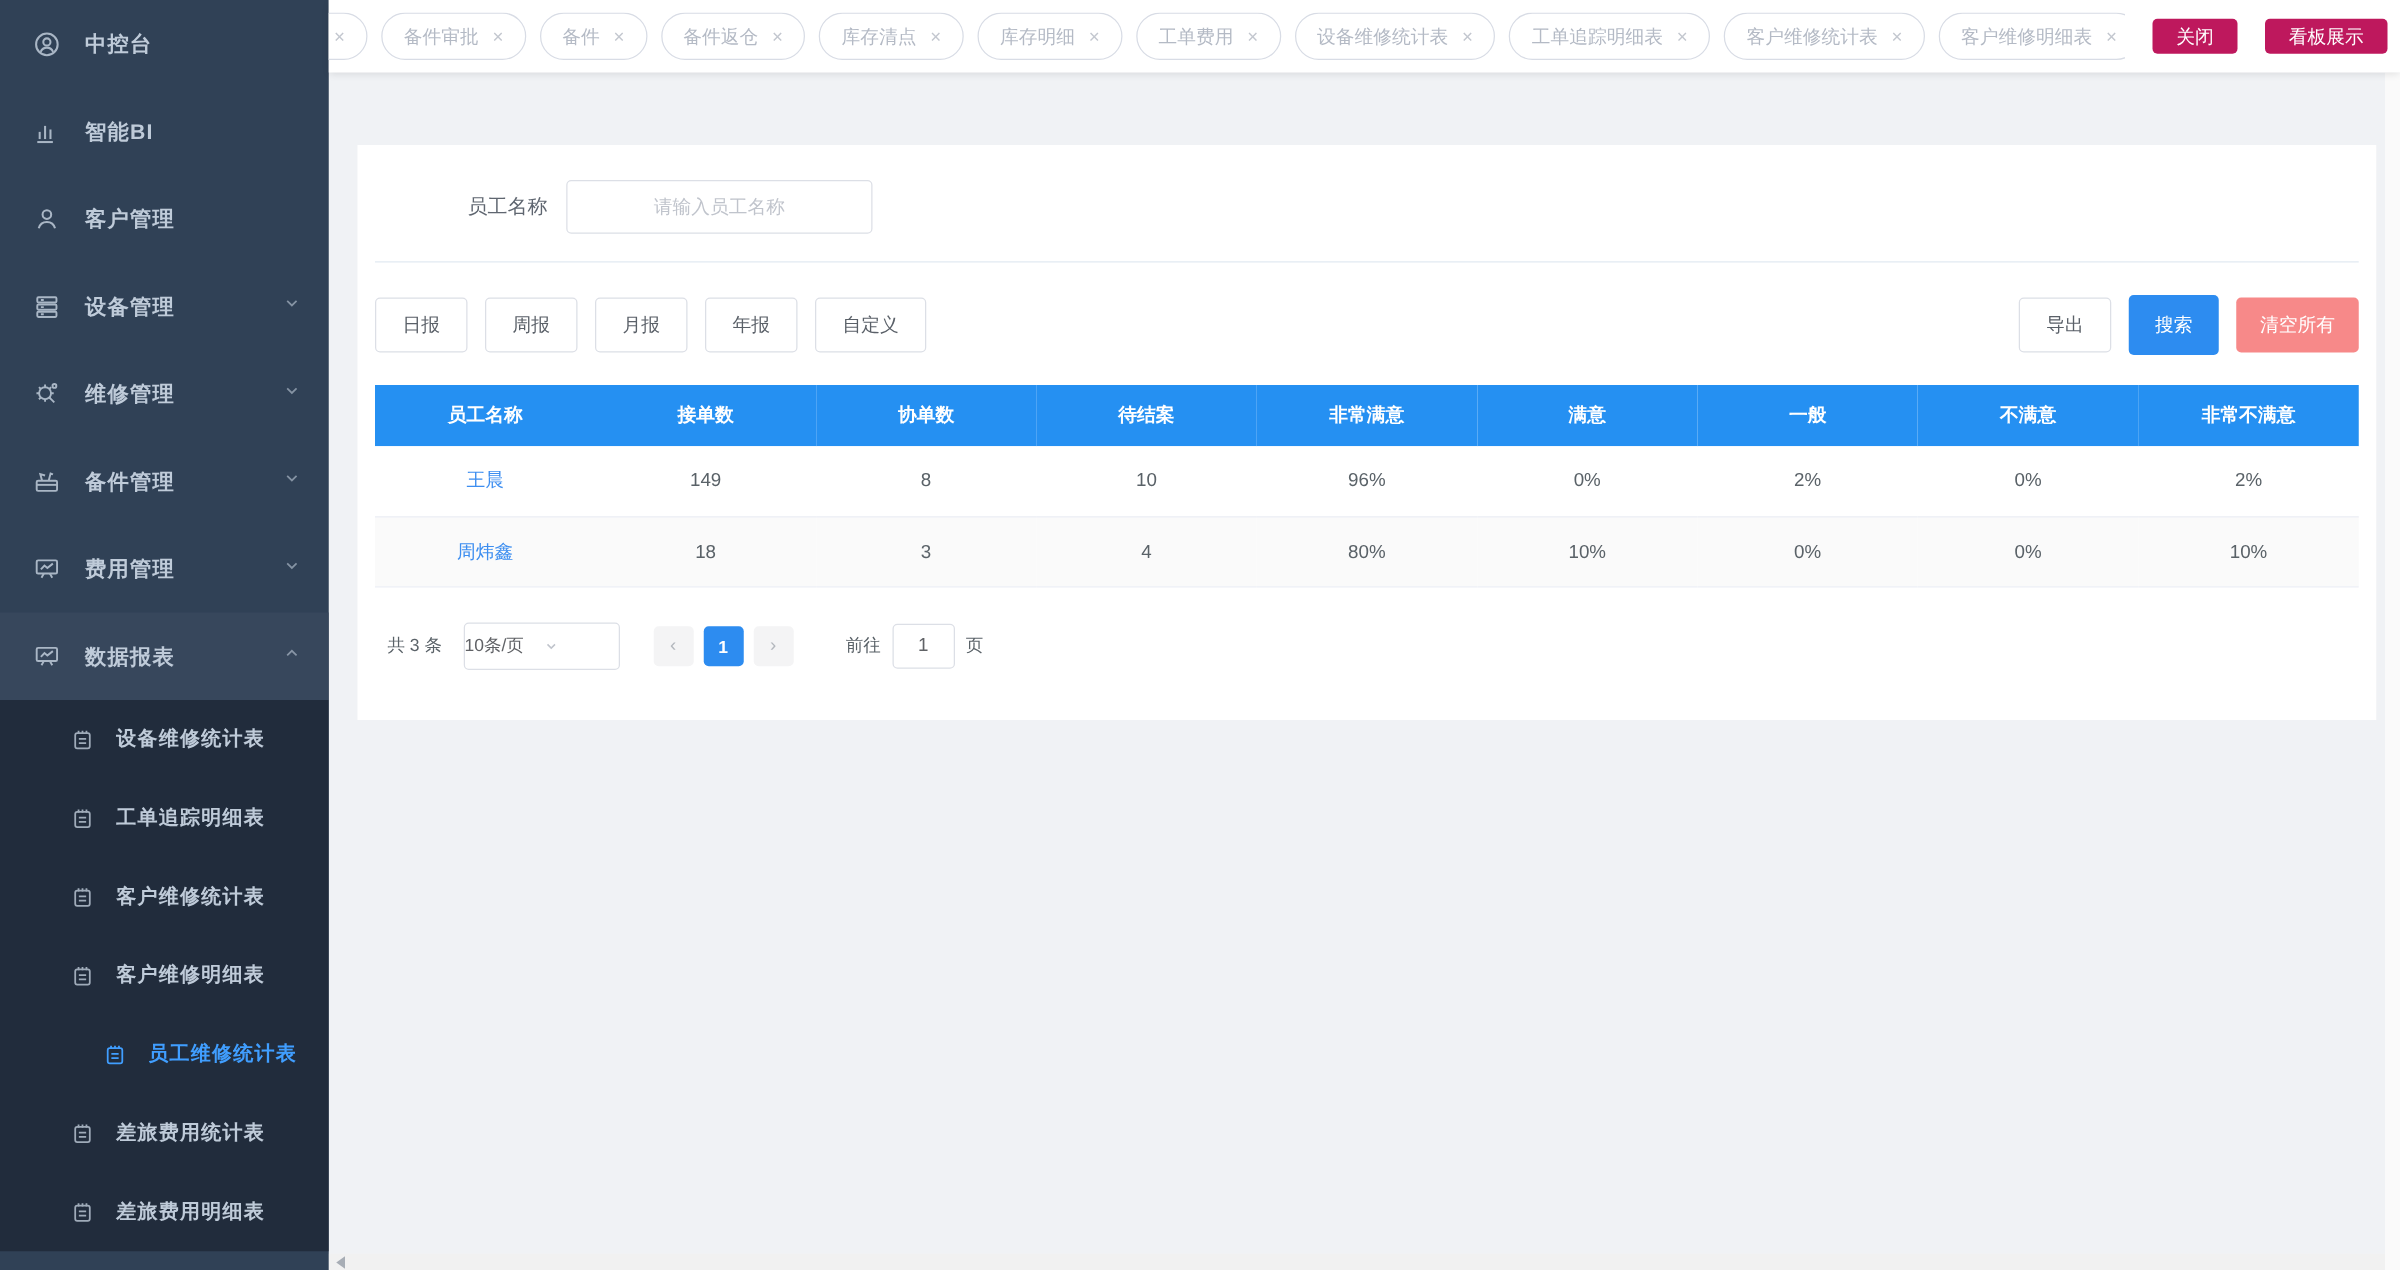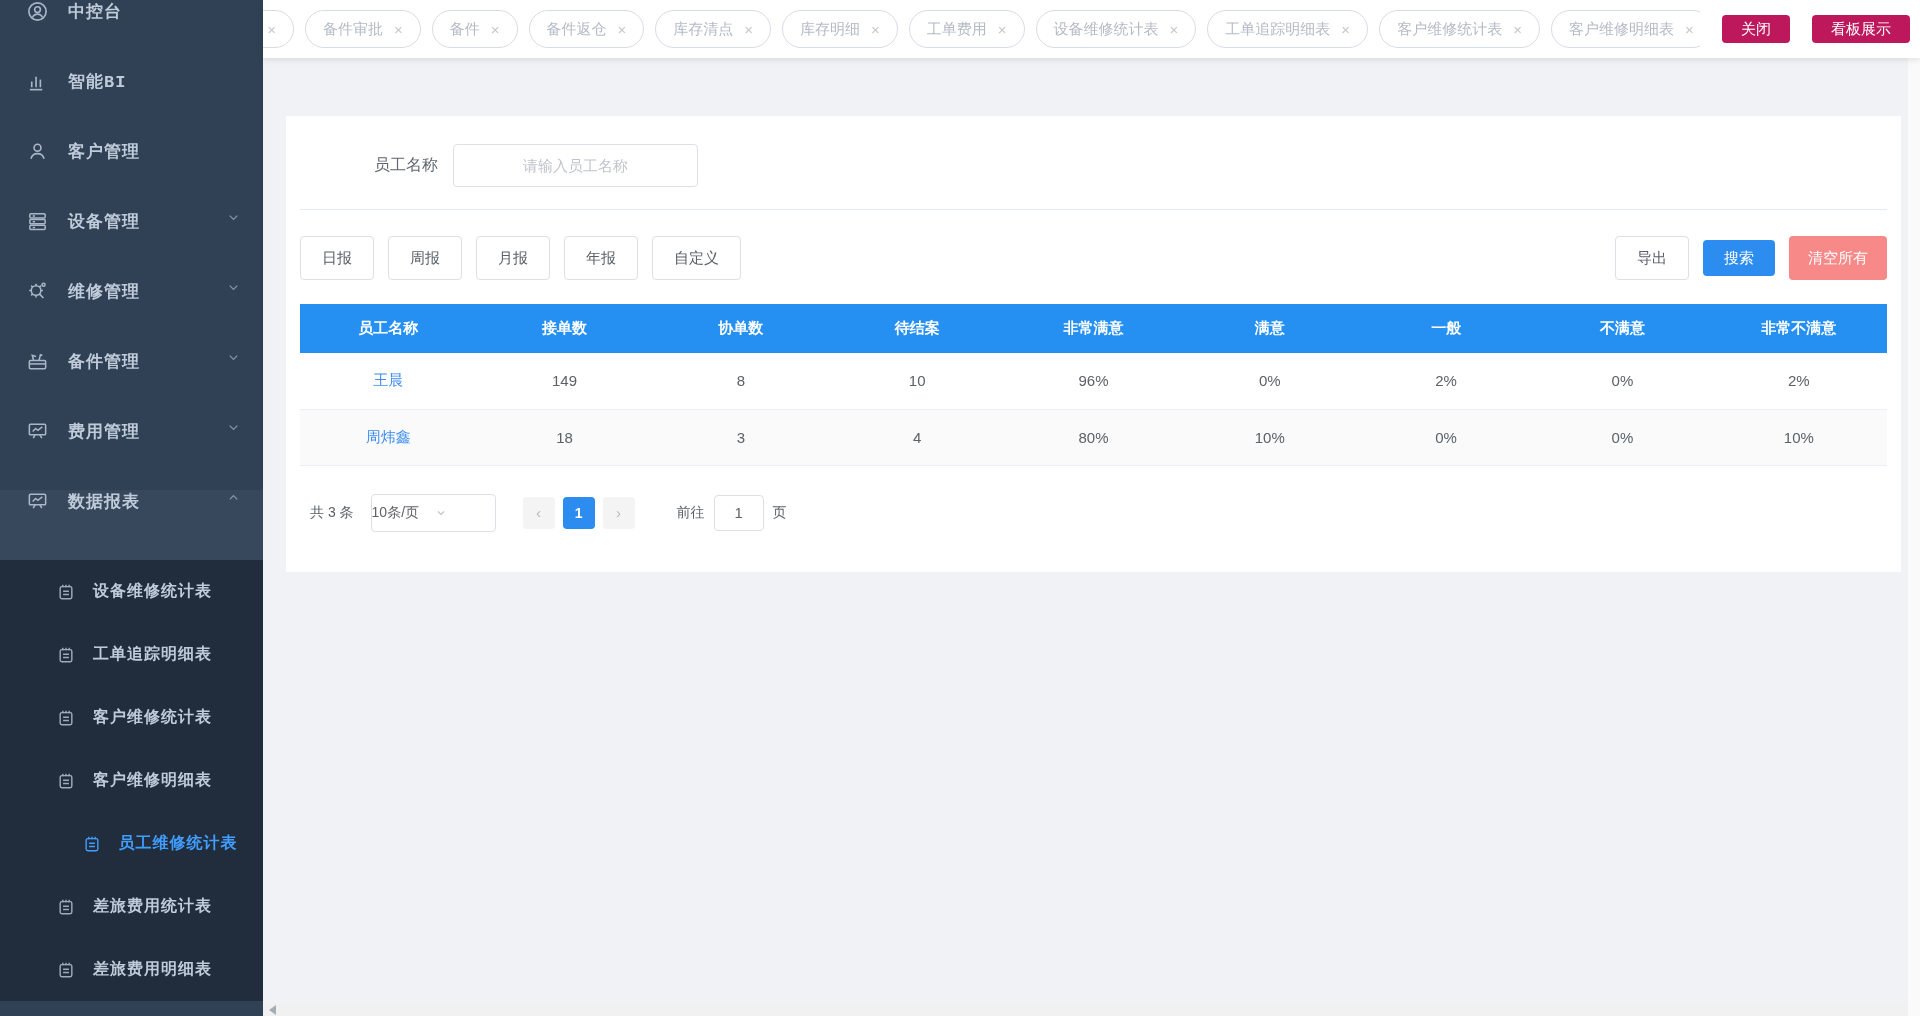--- a/index.html
+++ b/index.html
@@ -2,21 +2,21 @@
 <html><head>
 <meta charset="utf-8">
 <style>
   * { box-sizing: border-box; margin: 0; padding: 0; }
   html,body { width:1920px; height:1016px; overflow:hidden; }
   body { font-family:"Liberation Sans","DejaVu Sans",sans-serif; background:#f0f2f5; color:#5a6268; }
   .app { display:flex; width:1920px; height:1016px; }
 
   
   .sidebar { width:263px; flex-shrink:0; background:#304156; color:#bfcbd9; overflow:hidden; }
-  .side-item { height:70px; display:flex; align-items:flex-start; padding:0 22px 0 26px; font-size:17px; font-weight:700; cursor:pointer; letter-spacing:1px;font-family:Liberation Mono, monospace; }
+  .side-item { height:70px; display:flex; align-items:center; padding:0 22px 0 26px; font-size:17px; font-weight:700; cursor:pointer; letter-spacing:1px; }
   .side-item svg { width:23px; height:23px; margin-right:19px; flex-shrink:0; opacity:.85; }
   .side-item .chev { margin-left:auto; opacity:.7; }
   .side-item .chev svg { width:15px; height:15px; margin:0; }
   .side-item.expanded { background:#37475c; }
   .submenu { background:#212c3c; padding:0; }
   .sub-item { height:63px; display:flex; align-items:center; padding-left:56px; font-size:16px; font-weight:700; color:#bfcbd9; cursor:pointer; letter-spacing:1px; }
   .sub-item svg { width:20px; height:20px; margin-right:17px; opacity:.8; }
   .sub-item.active { color:#409eff;justify-content:center; }
   .sub-item.active svg { opacity:1; }
 
@@ -38,21 +38,21 @@
   .search-row { display:flex; align-items:center; padding-left:74px; }
   .search-label { font-size:16px; color:#5f6670; margin-right:15px; }
   .search-input { width:245px; height:43px; border:1px solid #dcdfe6; border-radius:4px; padding:0 15px; font-size:15px; color:#606266; outline:none; font-family:inherit;text-align:center; }
   .search-input::placeholder { color:#c0c4cc; }
   .section-divider { border-bottom:1px solid #e2eaf2; margin-top:22px; }
 
   .filter-row { display:flex; align-items:center; margin-top:26px; }
   .btn { height:44px; background:#fff; border:1px solid #dcdfe6; border-radius:4px; font-size:15px; color:#5a6068; padding:0 21px; cursor:pointer; margin-right:14px; font-family:inherit; }
   .spacer { flex:1; }
   .btn.no-gap { margin-right:0; }
-  .btn-primary { height:36px; border:none; border-radius:4px; background:#2d8cf0; color:#fff; font-size:15px; padding:4px 21px; cursor:pointer; margin-left:14px; font-family:inherit; }
+  .btn-primary { height:48px; border:none; border-radius:4px; background:#2d8cf0; color:#fff; font-size:15px; padding:4px 21px; cursor:pointer; margin-left:14px; font-family:inherit; }
   .btn-danger  { height:44px; border:none; border-radius:4px; background:#f78989; color:#fff; font-size:15px; padding:0 19px; cursor:pointer; margin-left:14px; font-family:inherit; }
 
   .table-wrap { margin-top:24px; }
   table { width:100%; border-collapse:collapse; table-layout:fixed; }
   thead th { background:#2590f2; color:#fff; font-size:15px; font-weight:700; height:49px; text-align:center; }
   tbody td { height:56px; text-align:center; font-size:15px; color:#5a6268; border-bottom:1px solid #ebeef5; background:#fff; }
   tbody tr.striped td { background:#fafafa; }
   .name-link { color:#3d8ef0; text-decoration:none; cursor:pointer; }
 
   .pagination { display:flex; align-items:center; margin-top:28px; padding-left:10px; font-size:15px; color:#5a6268; }

